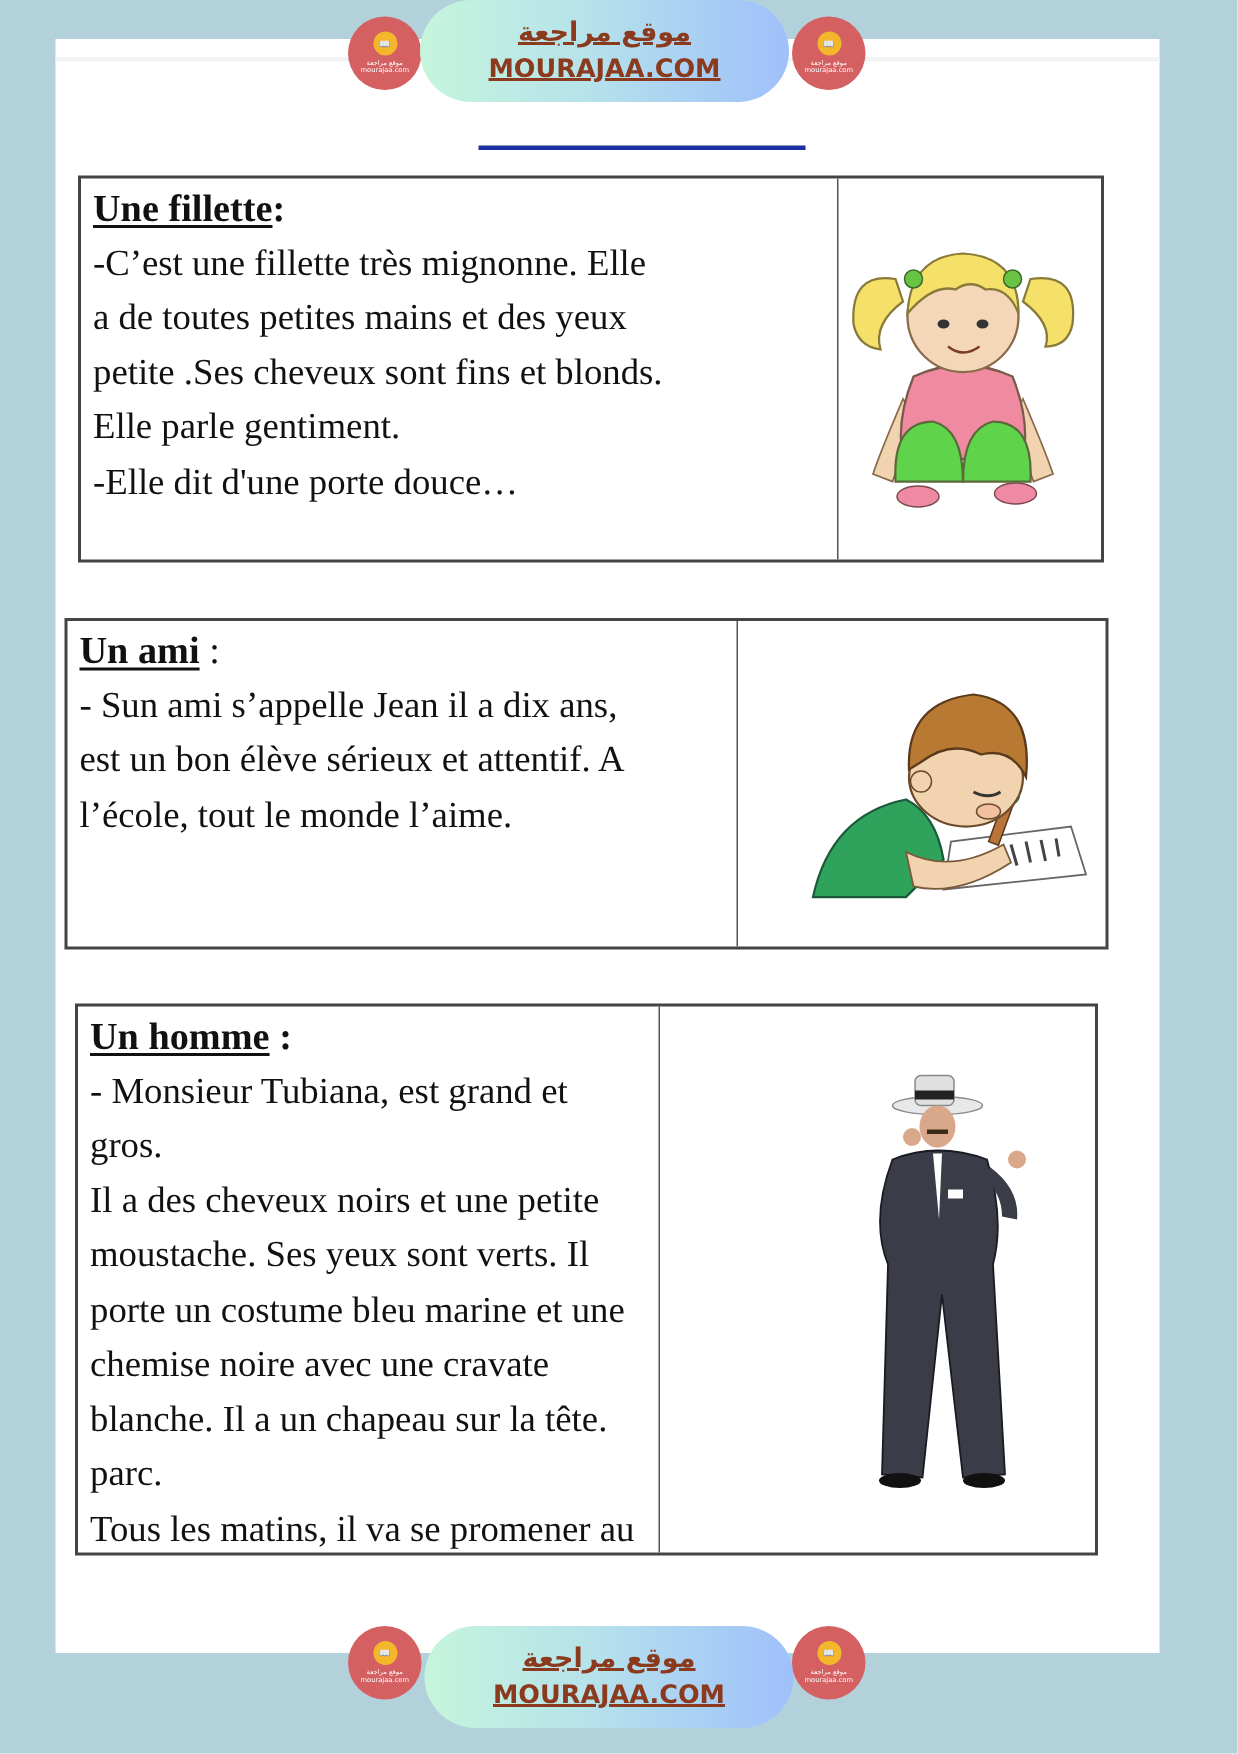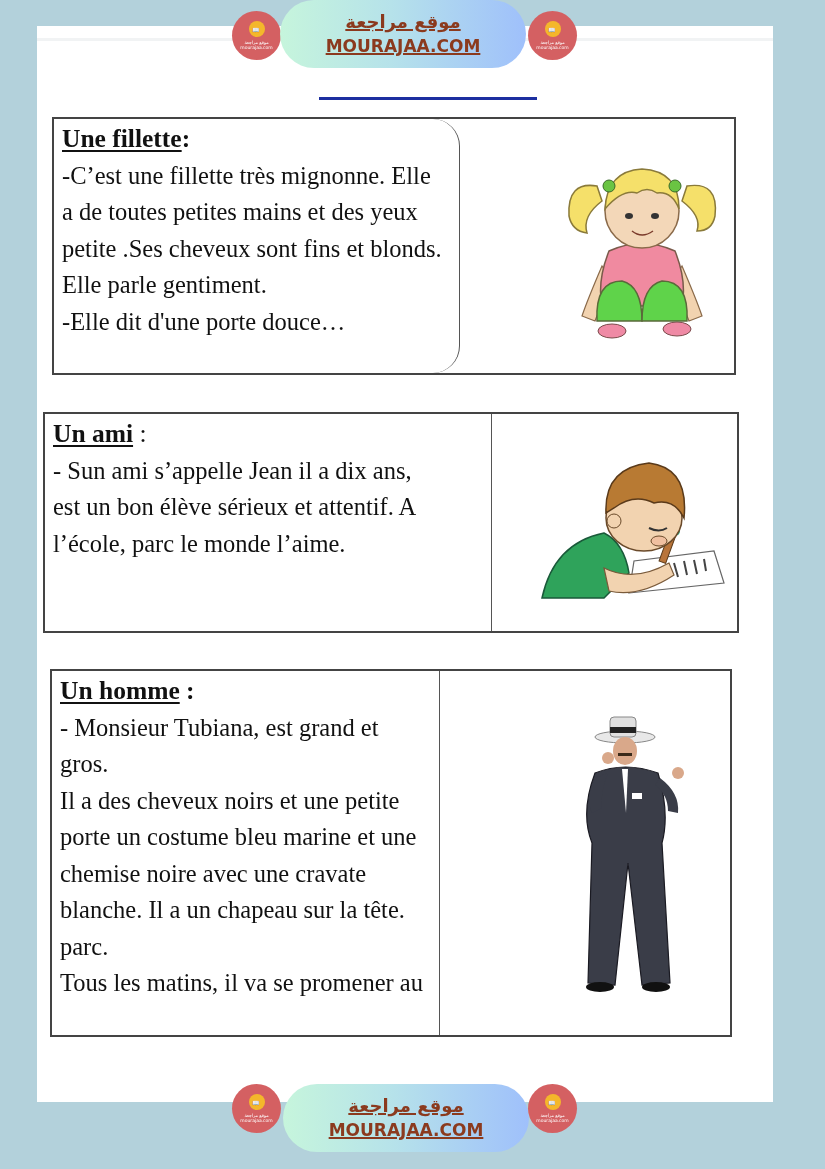--- a/index.html
+++ b/index.html
@@ -63,21 +63,21 @@
   }
 </style>
 </head>
 <body>
 
 <div class="page">
   <div class="page-topline"></div>
   <div class="hidden-title"></div>
 
   <div class="box" style="left:15px; top:91px; width:684px; height:258px;">
-    <div class="text" style="width:406px;border-radius:27px;">
+    <div class="text" style="width:505px;">
       <div class="heading"><span class="u">Une fillette</span><span>:</span></div>
       <div>-C’est une fillette  très mignonne. Elle</div>
       <div>a de toutes petites mains et des yeux</div>
       <div>petite .Ses cheveux sont fins et blonds.</div>
       <div>Elle parle gentiment.</div>
       <div>-Elle dit d'une porte douce…</div>
     </div>
     <div class="pic" style="left:495px;">
       <svg width="170" height="230" viewBox="0 0 170 230">
 
@@ -104,21 +104,21 @@
         <path d="M75 100 Q85 108 96 100" stroke="#7a3a2a" stroke-width="1.5" fill="none"></path>
       </svg>
     </div>
   </div>
 
   <div class="box" style="left:6px; top:386px; width:696px; height:221px;">
     <div class="text" style="width:447px;">
       <div class="heading"><span class="u">Un ami</span><span style="font-weight:normal"> :</span></div>
       <div>- Sun ami s’appelle Jean il a dix ans,</div>
       <div>est un bon élève sérieux et attentif. A</div>
-      <div>l’école, parc le monde l’aime.</div>
+      <div>l’école, tout le monde l’aime.</div>
     </div>
     <div class="pic" style="left:485px;">
       <svg width="200" height="180" viewBox="0 0 200 180">
 
         <path d="M95 160 L190 150 L180 118 L100 128 Z" fill="#fff" stroke="#666" stroke-width="1.2"></path>
         <path d="M140 130 l4 14 M150 128 l3 14 M160 127 l3 14 M170 126 l2 12" stroke="#444" stroke-width="2"></path>
 
         <path d="M8 165 Q20 110 70 100 Q90 110 95 140 L70 165 Z" fill="#2fa35b" stroke="#1a5a3a" stroke-width="1.5"></path>
 
         <path d="M70 135 Q100 150 135 130 L140 142 Q105 165 75 158 Z" fill="#f2d3b0" stroke="#7a5a3a" stroke-width="1.2"></path>
@@ -133,20 +133,21 @@
         <ellipse cx="125" cy="108" rx="8" ry="5" fill="#f0c0a0" stroke="#6a4a2a"></ellipse>
       </svg>
     </div>
   </div>
 
   <div class="box" style="left:13px; top:643px; width:682px; height:368px;">
     <div class="text" style="width:388px;">
       <div class="heading"><span class="u">Un homme</span><span> :</span></div>
       <div>- Monsieur Tubiana, est grand et gros.</div>
       <div>Il a des cheveux noirs  et une petite</div>
+      <div>moustache. Ses yeux sont verts. Il</div>
       <div>porte un costume bleu  marine et une</div>
       <div>chemise noire  avec une  cravate</div>
       <div>blanche. Il a un chapeau sur la tête.</div>
       <div>parc.</div>
       <div>Tous les matins, il va se promener au</div>
     </div>
     <div class="pic" style="left:488px;">
       <svg width="130" height="300" viewBox="0 0 130 300">
 
         <ellipse cx="55" cy="34" rx="30" ry="6" fill="#e8e8e8" stroke="#888"></ellipse>

